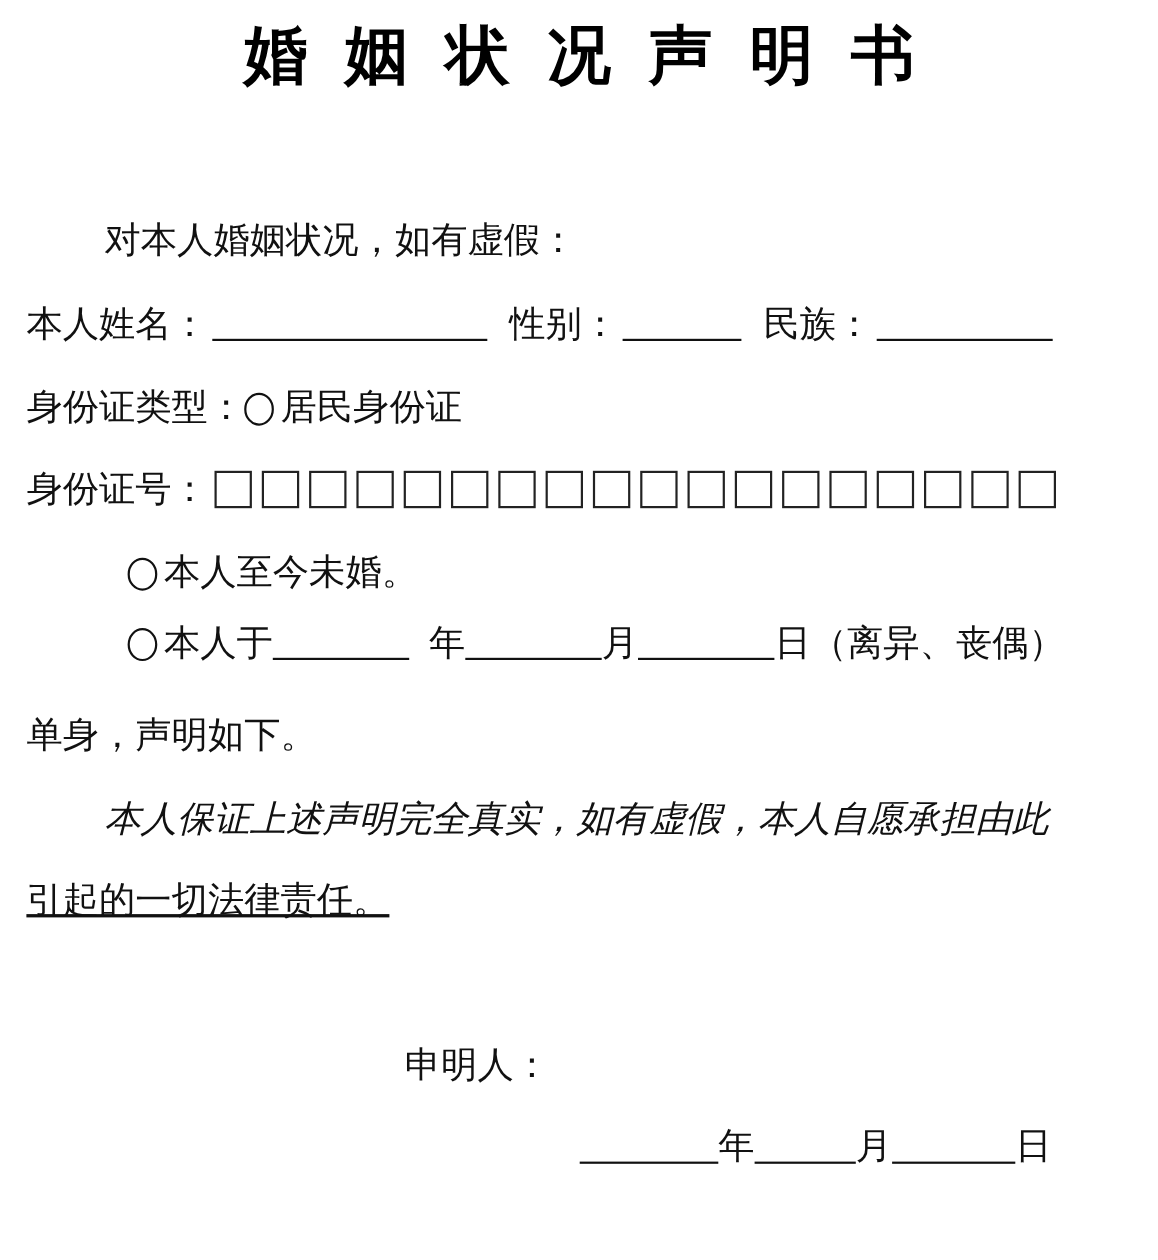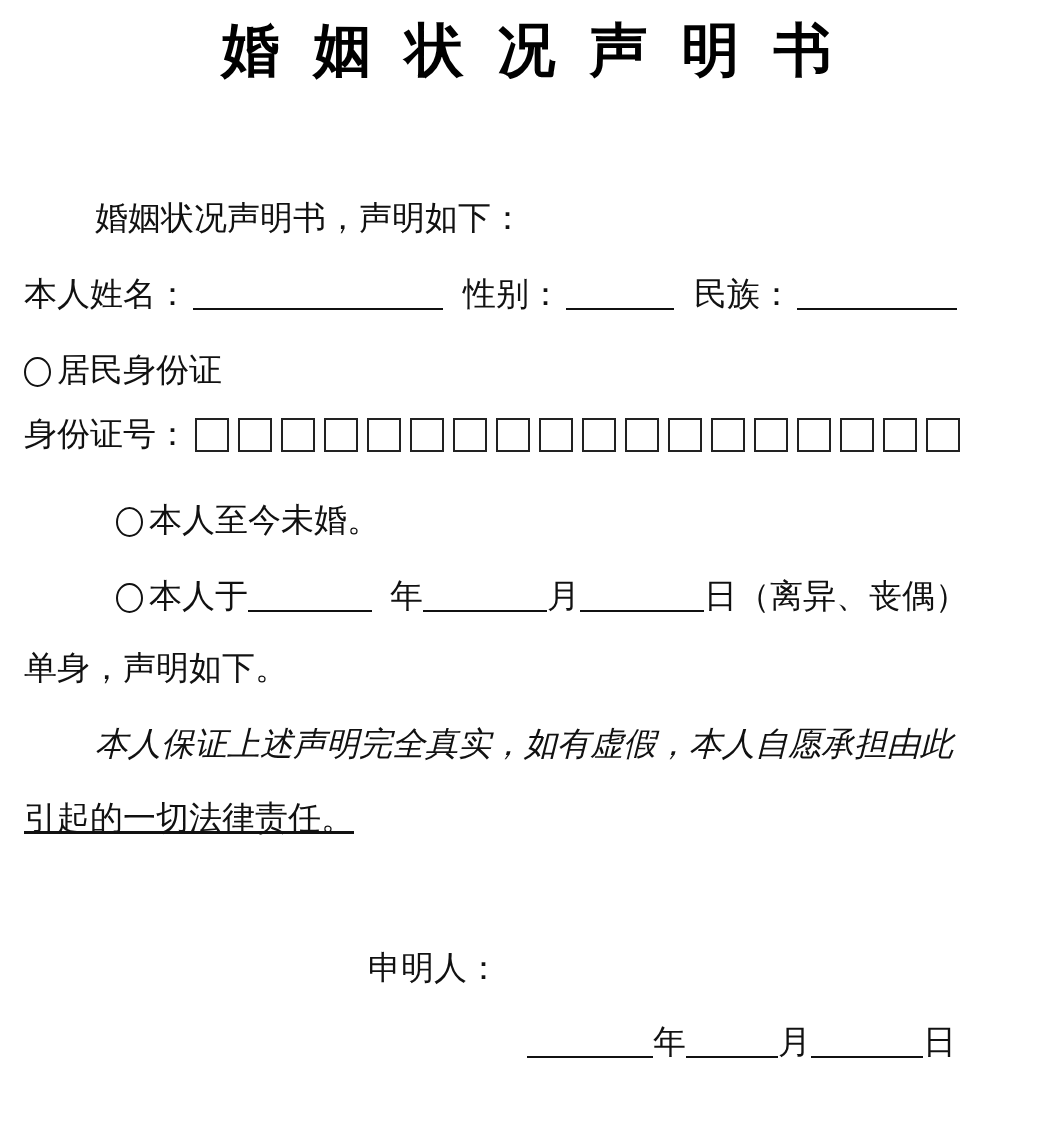--- a/index.html
+++ b/index.html
@@ -75,38 +75,39 @@
   }
 </style>
 </head>
 <body>
 
 <div class="page">
 
   <div class="title">婚姻状况声明书</div>
 
   <div class="line" style="left:95px; top:196px;">
-    <span>婚姻状况声明书，声明如下：</span>
+    <span>对本人婚姻状况，如有虚假：</span>
   </div>
 
   <div class="line" style="left:24px; top:272px;">
     <span>本人姓名：</span>
     <span class="blank" style="width:250px; margin-left:4px;"></span>
     <span style="margin-left:20px;">性别：</span>
     <span class="blank" style="width:108px; margin-left:4px;"></span>
     <span style="margin-left:20px;">民族：</span>
     <span class="blank" style="width:160px; margin-left:4px;"></span>
   </div>
 
   <div class="line" style="left:24px; top:348px;">
+    <span>身份证类型：</span>
     <span class="circle"></span>
     <span>居民身份证</span>
   </div>
 
-  <div class="line" style="left:24px; top:412px;">
+  <div class="line" style="left:24px; top:422px;">
     <span>身份证号：</span>
     <div class="id-boxes">
       <span class="id-box"></span>
       <span class="id-box"></span>
       <span class="id-box"></span>
       <span class="id-box"></span>
       <span class="id-box"></span>
       <span class="id-box"></span>
       <span class="id-box"></span>
       <span class="id-box"></span>
@@ -121,21 +122,21 @@
       <span class="id-box"></span>
       <span class="id-box"></span>
     </div>
   </div>
 
   <div class="line" style="left:116px; top:498px;">
     <span class="circle"></span>
     <span>本人至今未婚。</span>
   </div>
 
-  <div class="line" style="left:116px; top:574px;">
+  <div class="line" style="left:116px; top:562px;">
     <span class="circle"></span>
     <span>本人于</span>
     <span class="blank" style="width:124px;"></span>
     <span style="margin-left:18px;">年</span>
     <span class="blank" style="width:124px;"></span>
     <span>月</span>
     <span class="blank" style="width:124px;"></span>
     <span>日</span>
     <span>（离异、丧偶）</span>
   </div>

